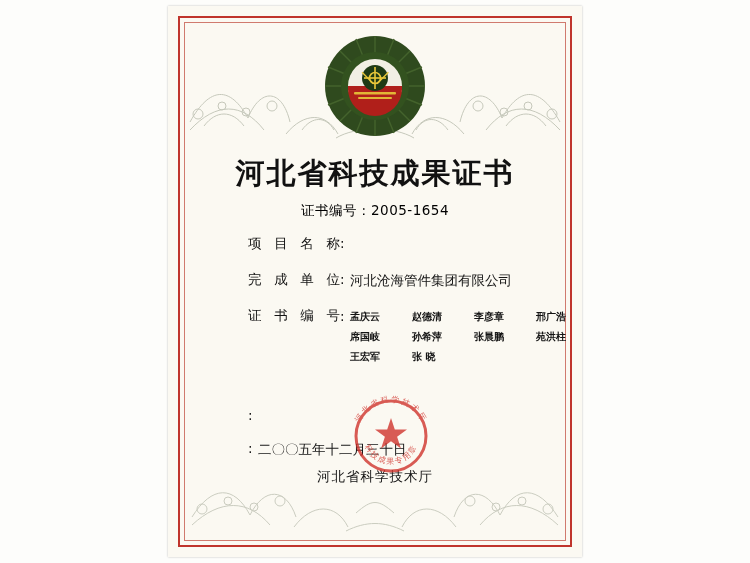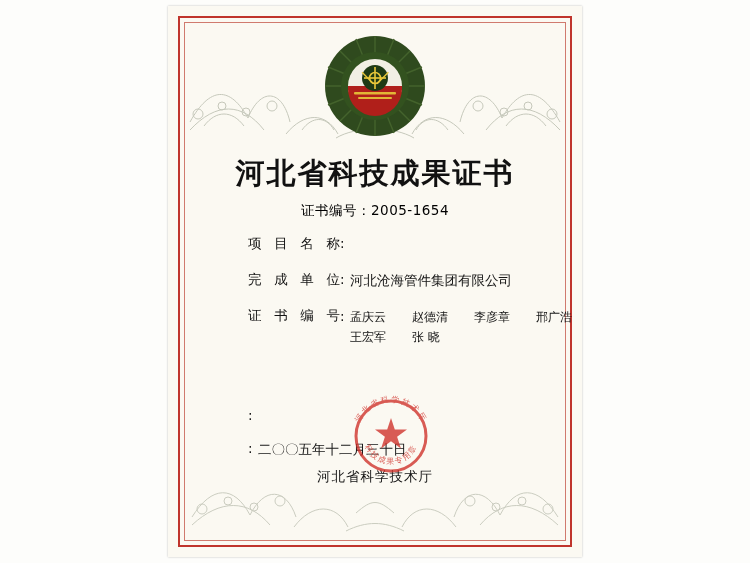--- a/index.html
+++ b/index.html
@@ -143,23 +143,24 @@
   .authors {
     display: block;
   }
   .author-line {
     display: flex;
     gap: 0px;
     line-height: 20px;
   }
   .author-cell {
     width: 62px;
-    font-size: 12px;
+    font-size: 10px;
     color: #141414;
     white-space: nowrap;
+    font-weight: bold;
   }
 
   .field-row.authors-row .field-label { padding-top: 0; }
 
   
   .bottom-fields {
     position: absolute;
     left: 40px;
     top: 400px;
     width: 334px;
@@ -302,20 +303,26 @@
         <div class="field-label">证书编号</div>
         <div class="field-colon">:</div>
         <div class="field-value authors">
           <div class="author-line">
             <span class="author-cell">孟庆云</span>
             <span class="author-cell">赵德清</span>
             <span class="author-cell">李彦章</span>
             <span class="author-cell">邢广浩</span>
           </div>
           <div class="author-line">
+            <span class="author-cell">席国岐</span>
+            <span class="author-cell">孙希萍</span>
+            <span class="author-cell">张晨鹏</span>
+            <span class="author-cell">苑洪柱</span>
+          </div>
+          <div class="author-line">
             <span class="author-cell">王宏军</span>
             <span class="author-cell">张  晓</span>
           </div>
         </div>
       </div>
 
     </div>
 
     <div class="bottom-fields">
       <div class="field-row">

